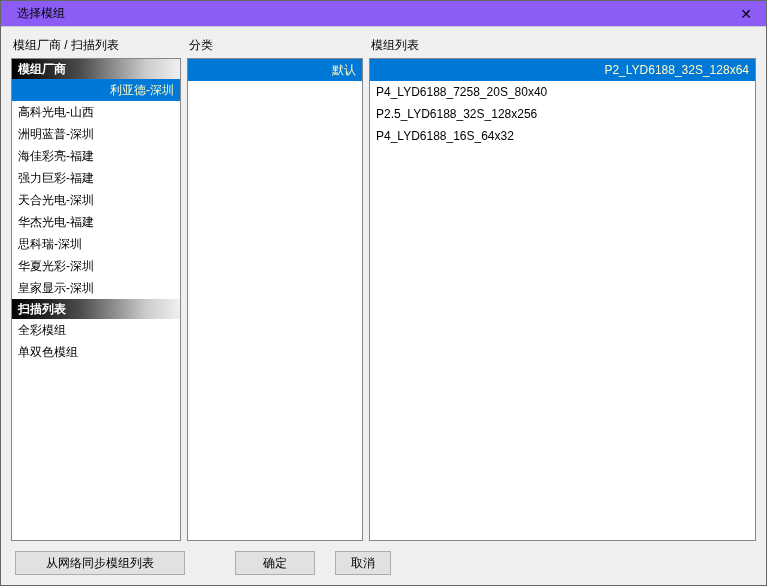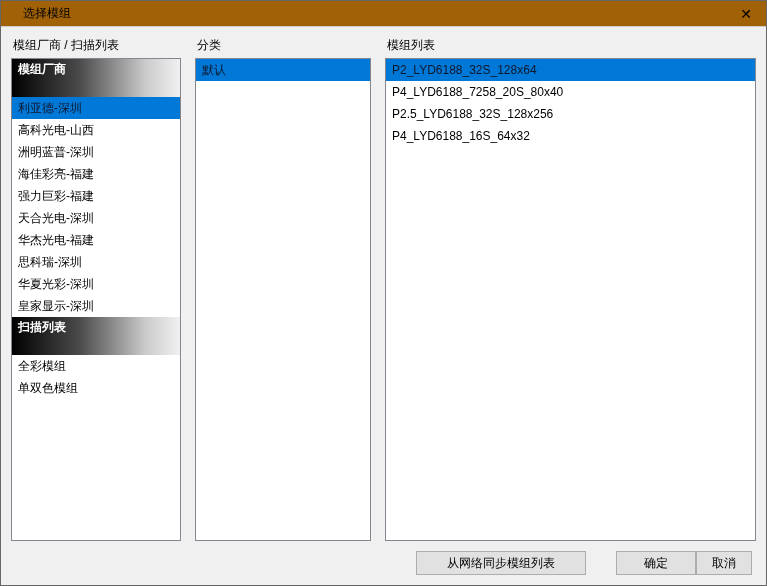--- a/index.html
+++ b/index.html
@@ -14,26 +14,26 @@
     .window {
       width: 767px;
       height: 586px;
       border: 1px solid #666;
       background: #f0f0f0;
       display: flex;
       flex-direction: column;
     }
     .titlebar {
       height: 26px;
-      background: #a16207;
+      background: #8b5cf6;
       border-bottom: 1px solid #ccc;
       display: flex;
       align-items: center;
       justify-content: space-between;
-      padding-left: 22px;
+      padding-left: 16px;
     }
     .titlebar-title {
       font-size: 12px;
       color: #000;
     }
     .close-btn {
       width: 40px;
       height: 25px;
       display: flex;
       align-items: center;
@@ -43,21 +43,21 @@
       font-family: Arial, sans-serif;
     }
     .content {
       flex: 1;
       padding: 10px 10px 8px 10px;
       display: flex;
       flex-direction: column;
     }
     .columns {
       display: flex;
-      gap: 14px;
+      gap: 6px;
       flex: 1;
       min-height: 0;
     }
     .col {
       display: flex;
       flex-direction: column;
     }
     .col-vendor { width: 170px; }
     .col-category { width: 176px; }
     .col-modules { flex: 1; }
@@ -72,39 +72,40 @@
       background: #ffffff;
       border: 1px solid #828790;
       overflow-y: auto;
     }
     .section-header {
       background: linear-gradient(to right, #000000 0%, #4a4a4a 40%, #cccccc 80%, #f0f0f0 100%);
       color: #ffffff;
       font-weight: bold;
       font-size: 12px;
       padding: 3px 6px;
-      height: 38px;
+      height: 20px;
       line-height: 14px;
     }
     .list-item {
       padding: 4px 6px;
       color: #000;
       font-size: 12px;
       cursor: pointer;
       height: 22px;
       line-height: 14px;
       white-space: nowrap;
     }
     .list-item.selected {
       background: #0078d7;
-      color: #0f172a;
+      color: #fef9c3;
+      text-align: right;
     }
     .buttons {
       display: flex;
-      justify-content: flex-end;
+      gap: 20px;
       padding: 10px 4px 2px 4px;
       align-items: center;
     }
     .btn {
       height: 24px;
       background: #e1e1e1;
       border: 1px solid #adadad;
       font-size: 12px;
       cursor: pointer;
       font-family: inherit;

